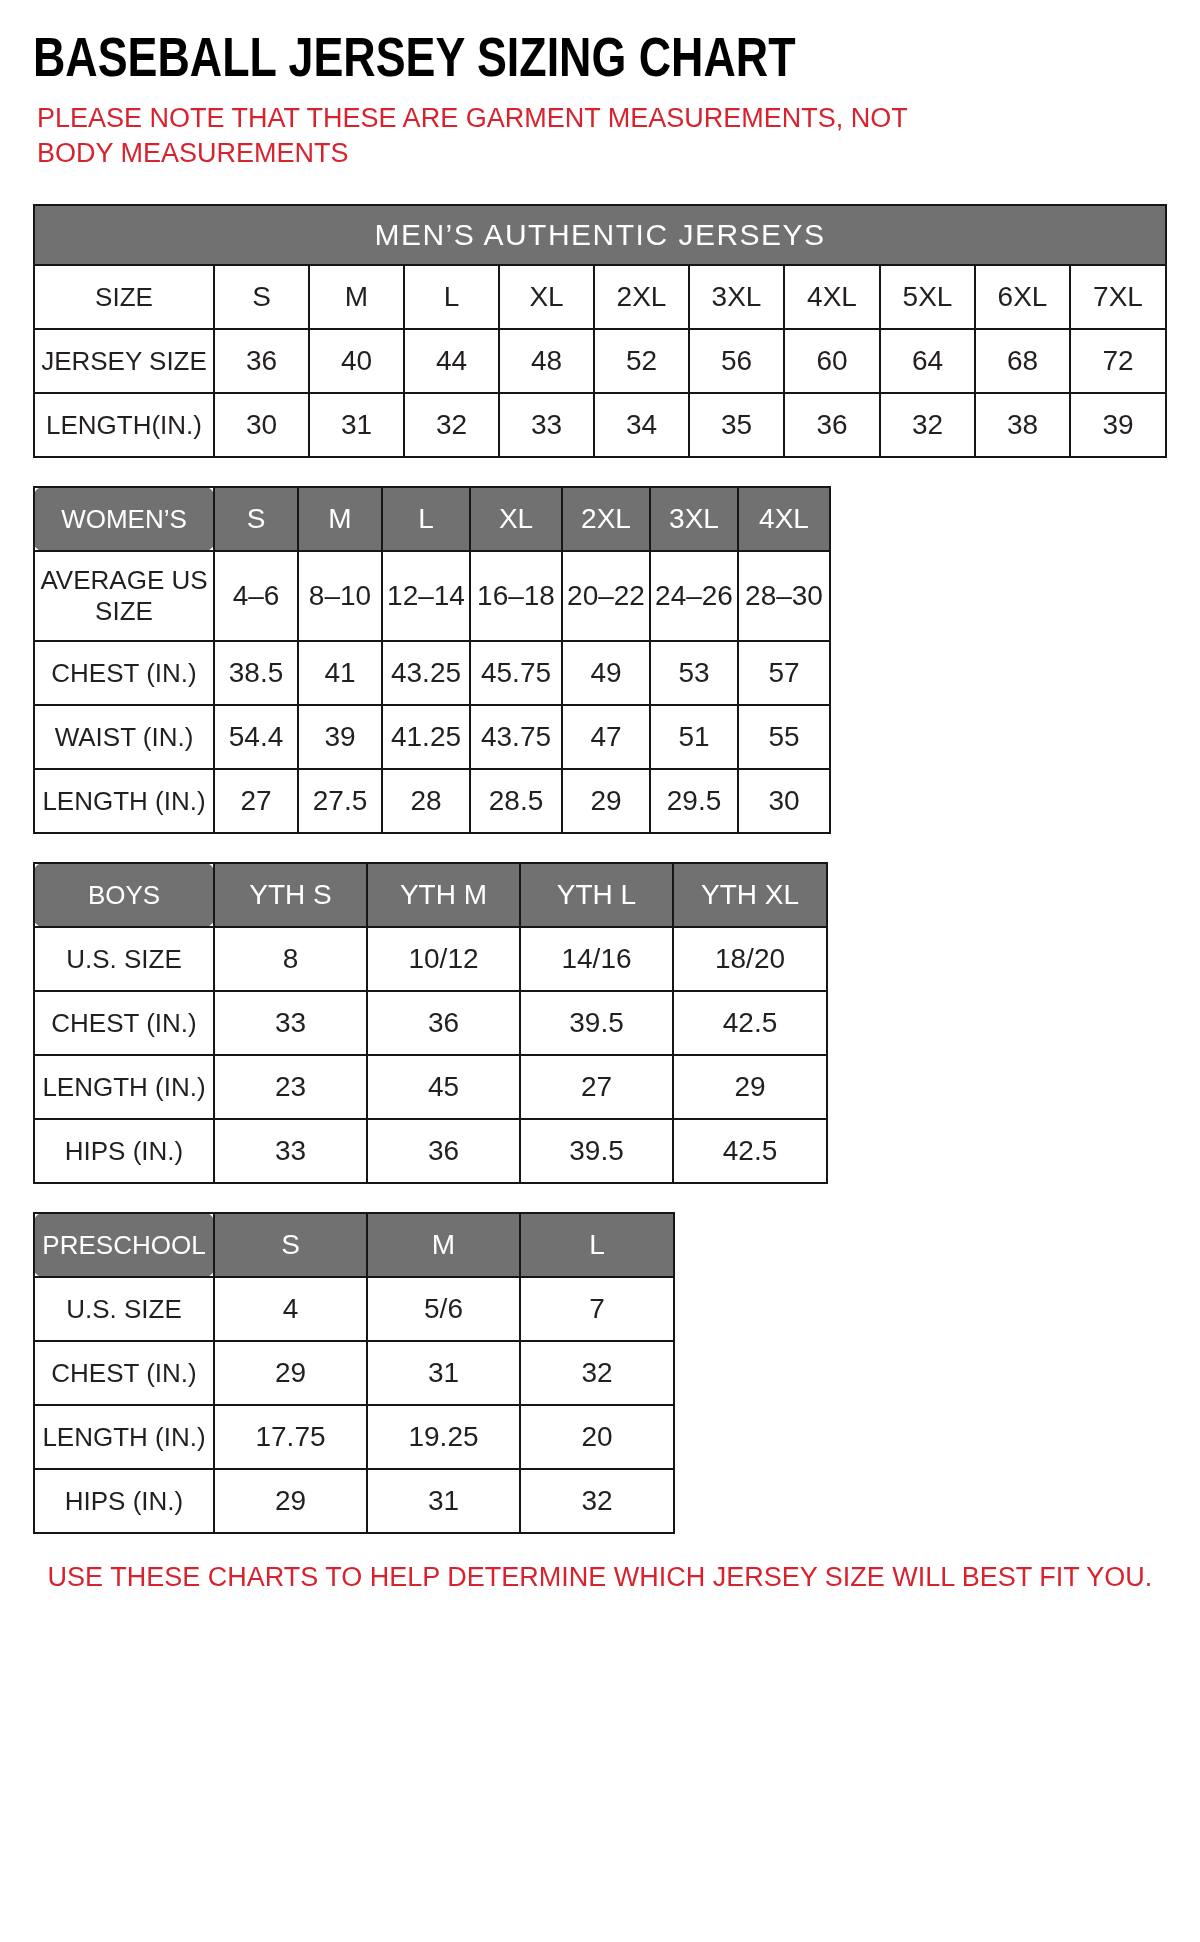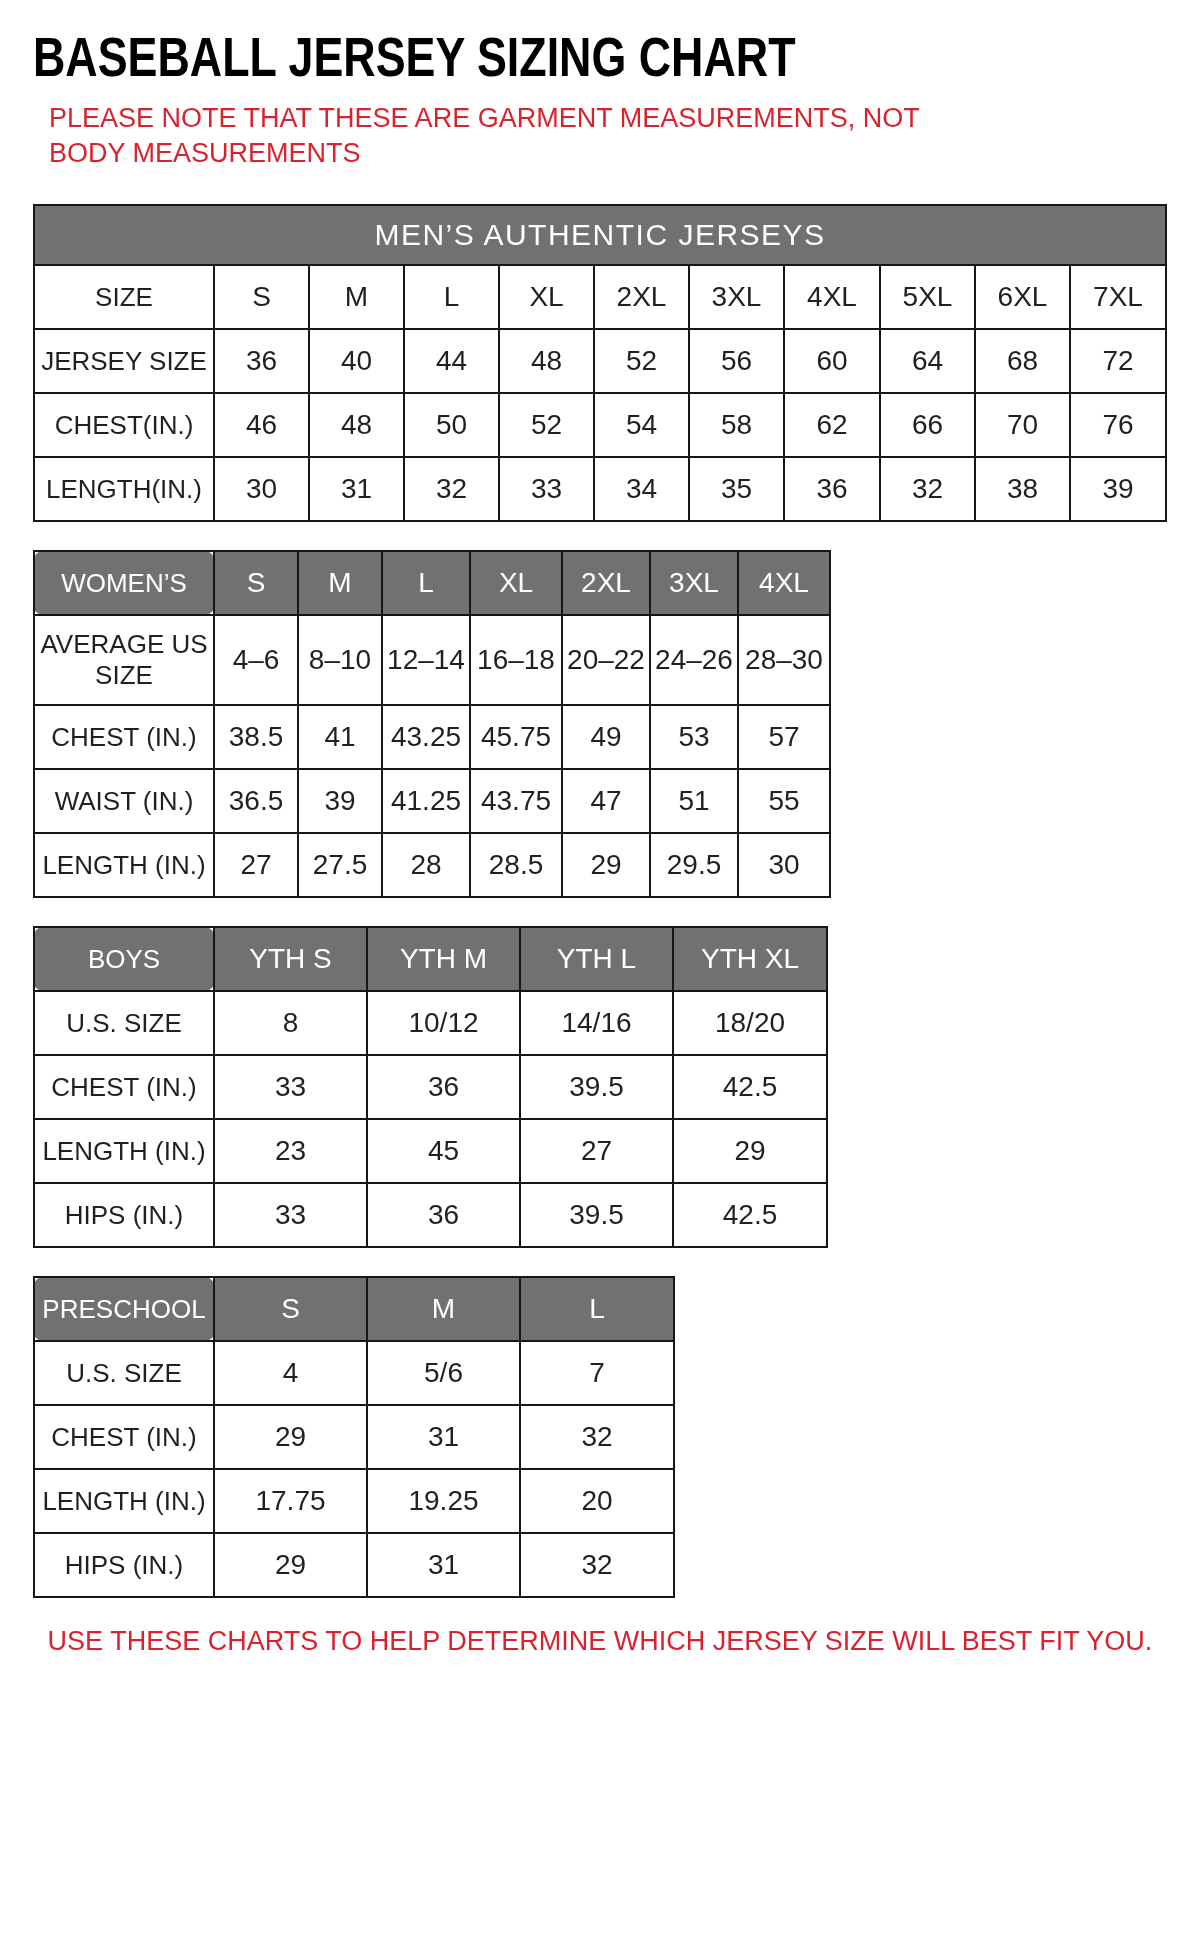--- a/index.html
+++ b/index.html
@@ -20,21 +20,21 @@
     color: #000000;
     letter-spacing: 0px;
     transform: scaleX(0.80);
     transform-origin: left center;
     white-space: nowrap;
   }
   .note {
     color: #d8232e;
     font-size: 27px;
     line-height: 1.28;
-    margin: 0 0 34px 16px;
+    margin: 0 0 34px 4px;
     max-width: 890px;
   }
   .footer-note {
     color: #d8232e;
     font-size: 27px;
     margin: 4px 0 0 0;
     text-align: center;
   }
 
   table {
@@ -106,33 +106,20 @@
       <td>44</td>
       <td>48</td>
       <td>52</td>
       <td>56</td>
       <td>60</td>
       <td>64</td>
       <td>68</td>
       <td>72</td>
     </tr>
     <tr>
-      <td class="lbl">CHEST(IN.)</td>
-      <td>46</td>
-      <td>48</td>
-      <td>50</td>
-      <td>52</td>
-      <td>54</td>
-      <td>58</td>
-      <td>62</td>
-      <td>66</td>
-      <td>70</td>
-      <td>76</td>
-    </tr>
-    <tr>
       <td class="lbl">LENGTH(IN.)</td>
       <td>30</td>
       <td>31</td>
       <td>32</td>
       <td>33</td>
       <td>34</td>
       <td>35</td>
       <td>36</td>
       <td>32</td>
       <td>38</td>
@@ -178,21 +165,21 @@
       <td>38.5</td>
       <td>41</td>
       <td>43.25</td>
       <td>45.75</td>
       <td>49</td>
       <td>53</td>
       <td>57</td>
     </tr>
     <tr>
       <td class="lbl">WAIST (IN.)</td>
-      <td>36.5</td>
+      <td>54.4</td>
       <td>39</td>
       <td>41.25</td>
       <td>43.75</td>
       <td>47</td>
       <td>51</td>
       <td>55</td>
     </tr>
     <tr>
       <td class="lbl">LENGTH (IN.)</td>
       <td>27</td>

